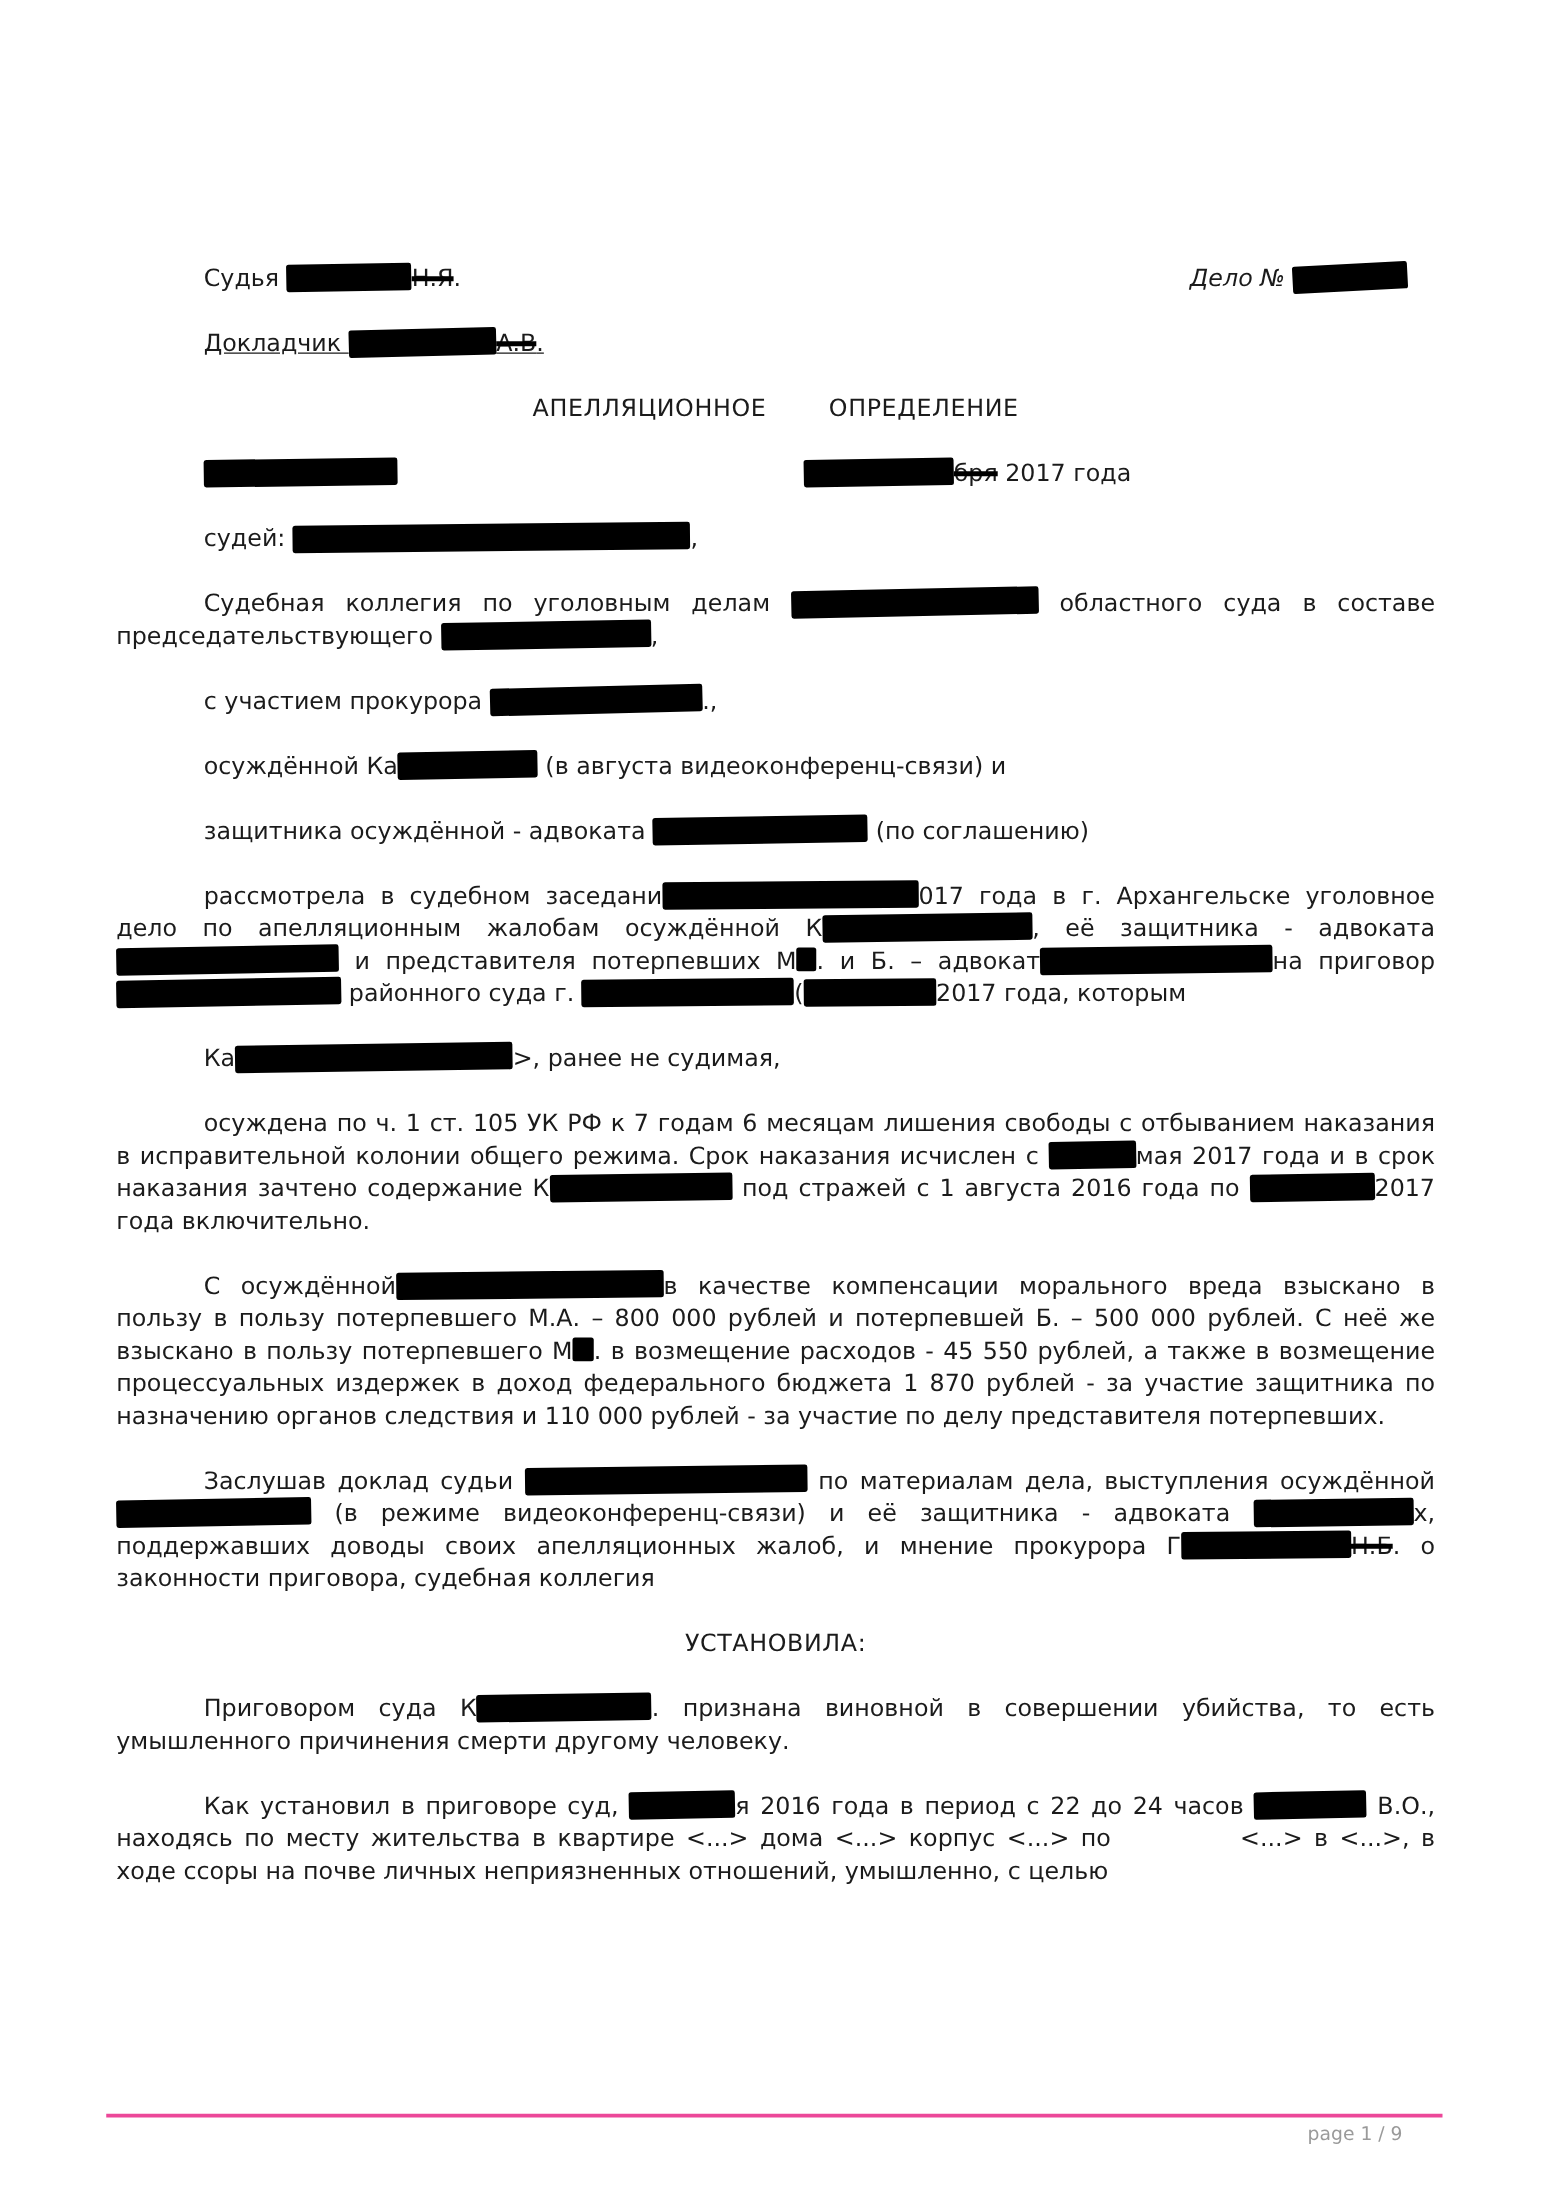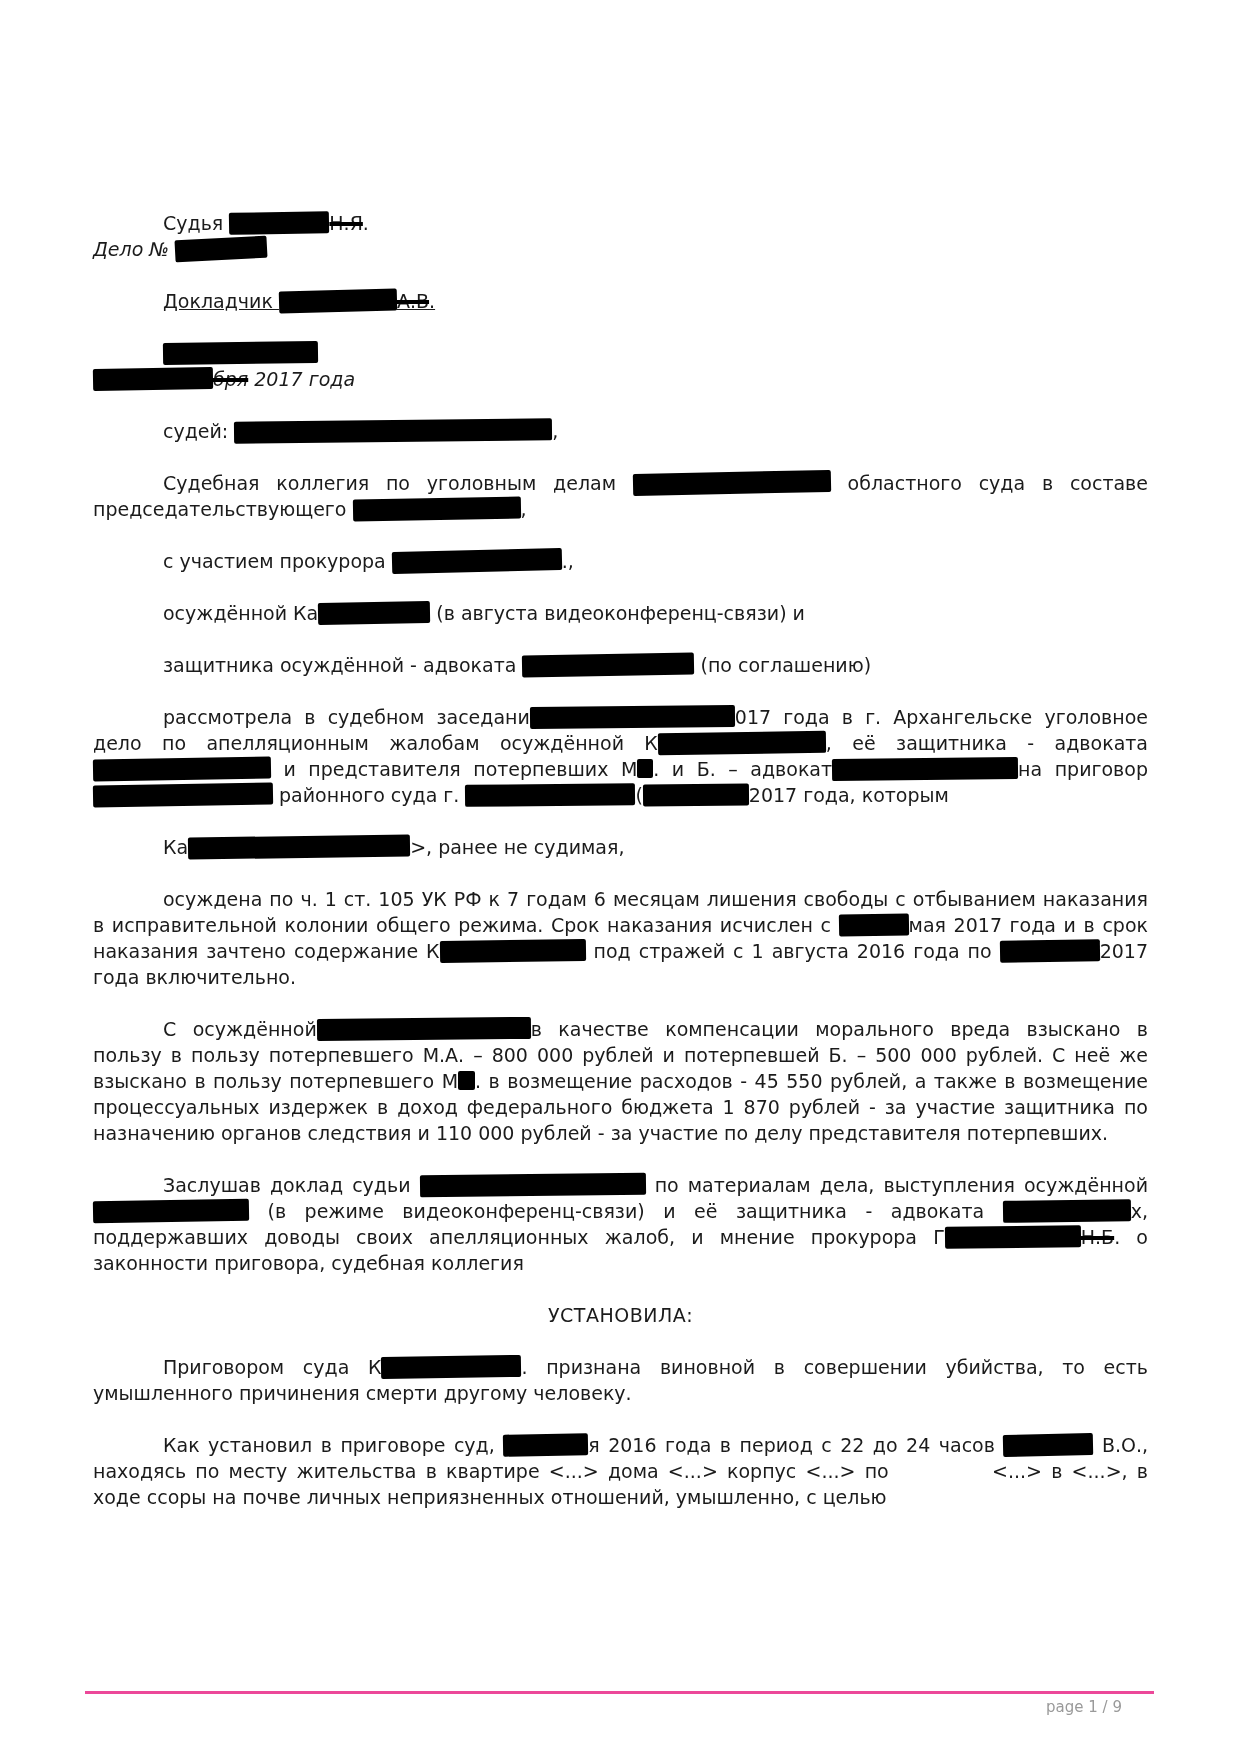--- a/index.html
+++ b/index.html
@@ -5,21 +5,21 @@
   html,body{margin:0;padding:0;}
   body{
     width:1241px;height:1754px;position:relative;background:#ffffff;
     font-family:"DejaVu Sans","Liberation Sans",sans-serif;
     color:#1b1b1b;overflow:hidden;
   }
   .content{
     position:absolute;left:93px;top:210px;width:1055px;
     font-size:19px;line-height:26px;
   }
-  .block{margin:0 0 26px 0;flex-direction:column;}
+  .block{margin:0 0 26px 0;}
   .para{text-align:justify;text-indent:70px;}
   .line{text-indent:70px;text-decoration:underline;}
   .center{text-align:center;text-indent:0;letter-spacing:0.5px;}
   .pair{display:flex;justify-content:space-between;}
   .pair .side-left{text-indent:70px;white-space:nowrap;}
   .pair .side-right{white-space:nowrap;}
   .redact{
     display:inline-block;height:22px;background:#000;
     vertical-align:-4px;border-radius:2px;
   }
@@ -34,23 +34,24 @@
 </style>
 </head>
 <body>
 
 <div class="content">
     <div class="block pair">
       <div class="side-left"><span>Судья </span><span class="redact" style="width: 100px; transform: rotate(-1deg);"></span><span class="struck">Н.Я</span><span>.</span></div>
       <div class="side-right" style="margin-right: 22px; font-style: italic;"><span>Дело № </span><span class="redact" style="width: 92px; transform: rotate(-3deg);"></span></div>
     </div>
     <div class="block line"><span>Докладчик </span><span class="redact" style="width: 118px; transform: rotate(-1.5deg);"></span><span class="struck">А.В</span><span>.</span></div>
+    <div class="block center"><span>АПЕЛЛЯЦИОННОЕ</span><span class="spacer" style="width: 50px;"></span><span>ОПРЕДЕЛЕНИЕ</span></div>
     <div class="block pair">
       <div class="side-left"><span class="redact" style="width: 155px; transform: rotate(-0.8deg);"></span></div>
-      <div class="side-right" style="margin-right: 243px; font-style: italic;"><span class="redact" style="width: 120px; transform: rotate(-1deg);"></span><span class="struck">бря</span><span> 2017 года</span></div>
+      <div class="side-right" style="margin-right: 243px;"><span class="redact" style="width: 120px; transform: rotate(-1deg);"></span><span class="struck">бря</span><span> 2017 года</span></div>
     </div>
     <div class="block para"><span>судей: </span><span class="redact" style="width: 318px; transform: rotate(-0.6deg);"></span><span>,</span></div>
     <div class="block para"><span>Судебная коллегия по уголовным делам </span><span class="redact" style="width: 198px; transform: rotate(-1.2deg);"></span><span> областного суда в составе председательствующего </span><span class="redact" style="width: 168px; transform: rotate(-1deg);"></span><span>,</span></div>
     <div class="block para"><span>с участием прокурора </span><span class="redact" style="width: 170px; transform: rotate(-1.4deg);"></span><span>.,</span></div>
     <div class="block para"><span>осуждённой Ка</span><span class="redact" style="width: 112px; transform: rotate(-1deg);"></span><span> (в августа видеоконференц-связи) и</span></div>
     <div class="block para"><span>защитника осуждённой - адвоката </span><span class="redact" style="width: 172px; transform: rotate(-1deg);"></span><span> (по соглашению)</span></div>
     <div class="block para"><span>рассмотрела в судебном заседани</span><span class="redact" style="width: 205px; transform: rotate(-0.5deg);"></span><span>017 года в г. Архангельске уголовное дело по апелляционным жалобам осуждённой К</span><span class="redact" style="width: 168px; transform: rotate(-0.8deg);"></span><span>, её защитника - адвоката </span><span class="redact" style="width: 178px; transform: rotate(-1deg);"></span><span> и представителя потерпевших М</span><span class="redact small" style="width: 16px;"></span><span>. и Б. – адвокат</span><span class="redact" style="width: 186px; transform: rotate(-0.7deg);"></span><span>на приговор </span><span class="redact" style="width: 180px; transform: rotate(-1deg);"></span><span> районного суда г. </span><span class="redact" style="width: 170px; transform: rotate(-0.6deg);"></span><span>(</span><span class="redact" style="width: 106px; transform: rotate(-0.5deg);"></span><span>2017 года, которым</span></div>
     <div class="block para"><span>Ка</span><span class="redact" style="width: 222px; transform: rotate(-0.8deg);"></span><span>&gt;, ранее не судимая,</span></div>
     <div class="block para"><span>осуждена по ч. 1 ст. 105 УК РФ к 7 годам 6 месяцам лишения свободы с отбыванием наказания в исправительной колонии общего режима. Срок наказания исчислен с </span><span class="redact" style="width: 70px; transform: rotate(-1deg);"></span><span>мая 2017 года и в срок наказания зачтено содержание К</span><span class="redact" style="width: 146px; transform: rotate(-0.8deg);"></span><span> под стражей с 1 августа 2016 года по </span><span class="redact" style="width: 100px; transform: rotate(-1deg);"></span><span>2017 года включительно.</span></div>
     <div class="block para"><span>С осуждённой</span><span class="redact" style="width: 214px; transform: rotate(-0.6deg);"></span><span>в качестве компенсации морального вреда взыскано в пользу в пользу потерпевшего М.А. – 800 000 рублей и потерпевшей Б. – 500 000 рублей. С неё же взыскано в пользу потерпевшего М</span><span class="redact small" style="width: 17px;"></span><span>. в возмещение расходов - 45 550 рублей, а также в возмещение процессуальных издержек в доход федерального бюджета 1 870 рублей - за участие защитника по назначению органов следствия и 110 000 рублей - за участие по делу представителя потерпевших.</span></div>

